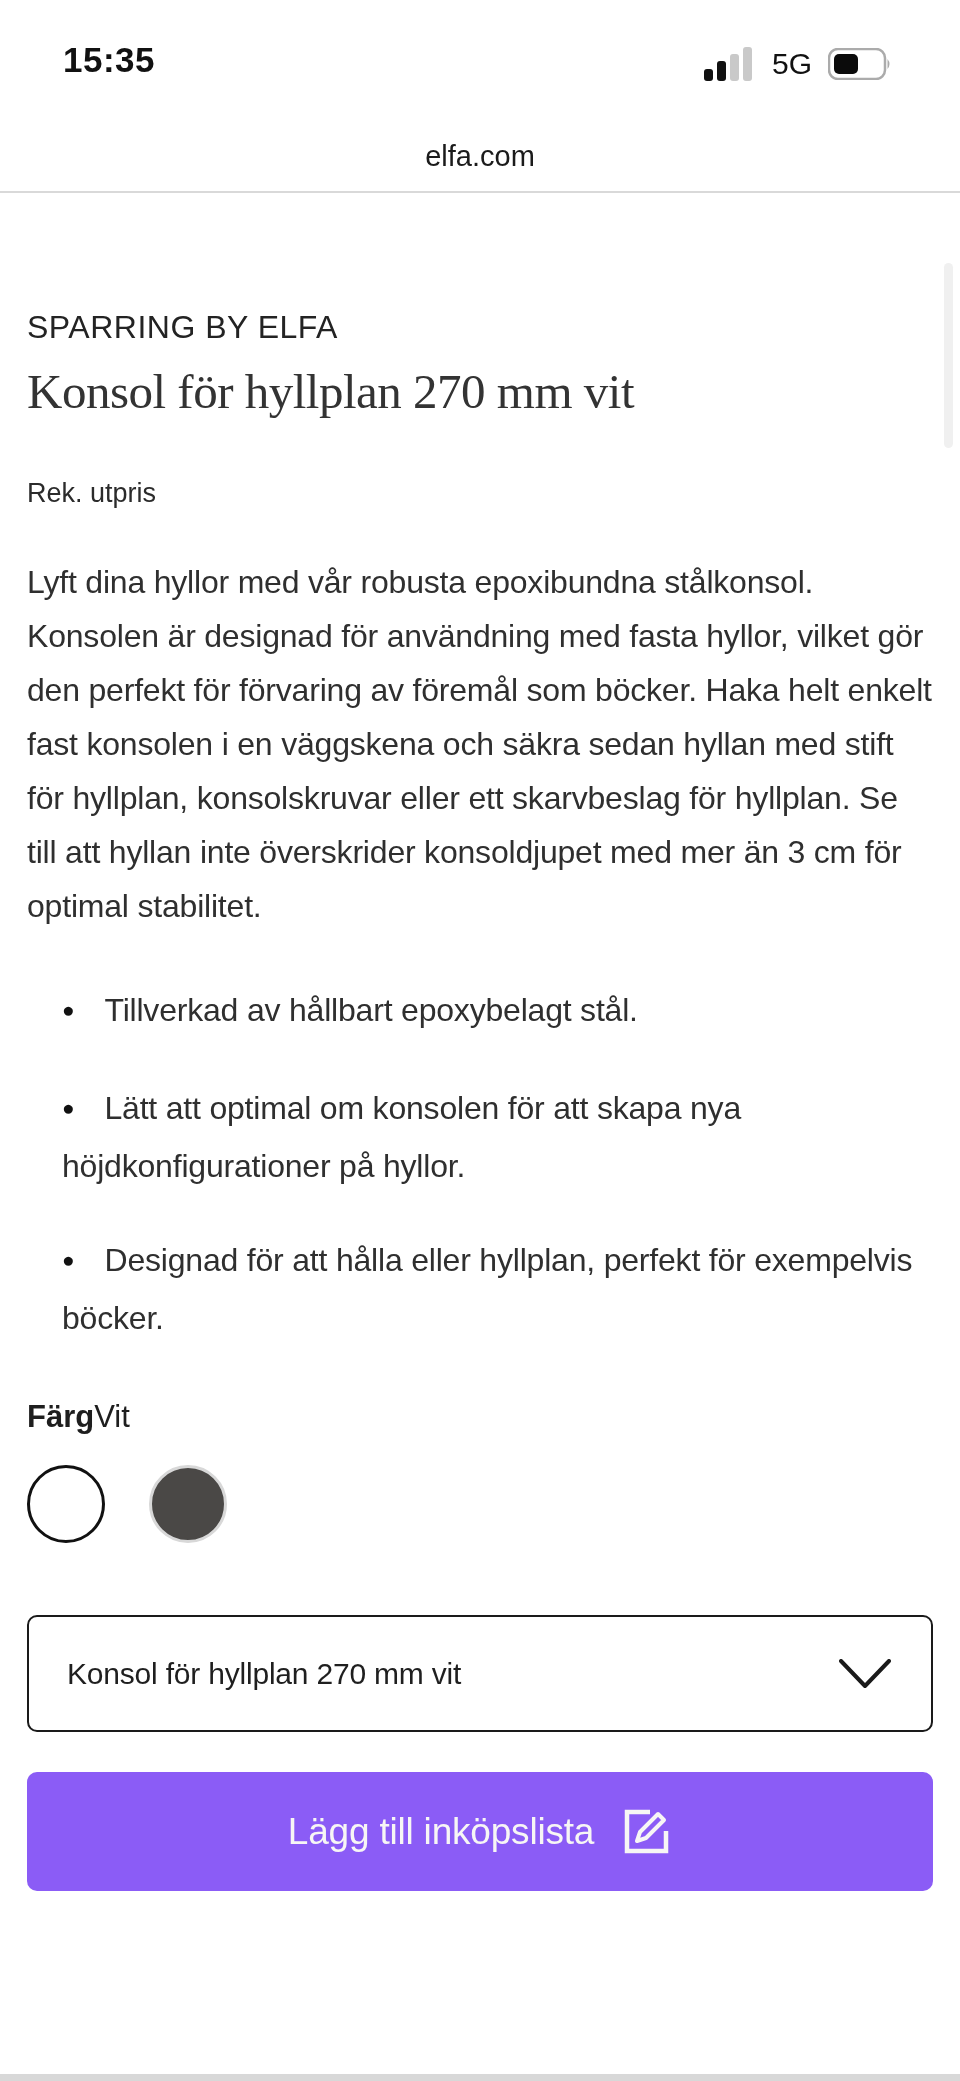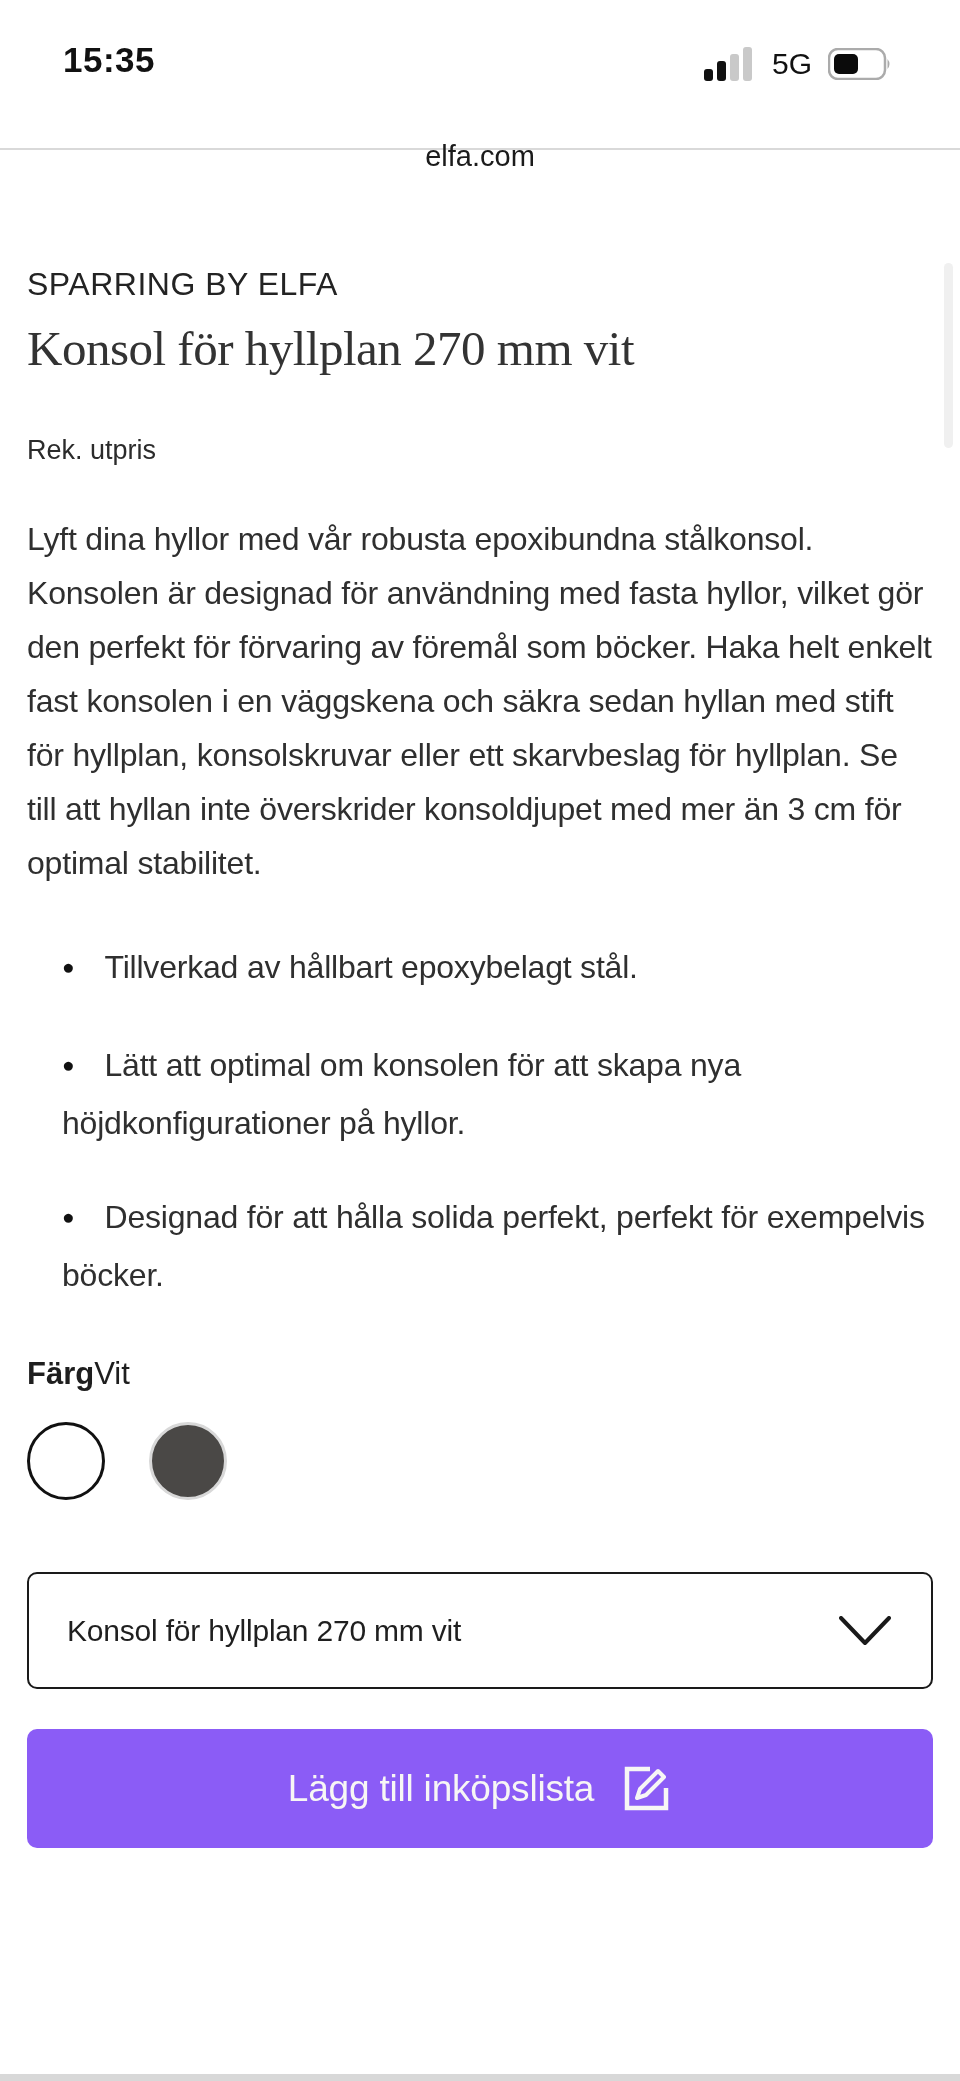--- a/index.html
+++ b/index.html
@@ -6,21 +6,21 @@
   html, body { background: #ffffff; }
   body {
     width: 960px; height: 2081px;
     position: relative;
     overflow: hidden;
     font-family: "Liberation Sans", sans-serif;
     color: #222222;
   }
 
   
-  .chrome { height: 150px; border-bottom: 2px solid #d9d9d9; position: relative; background: #ffffff; }
+  .chrome { height: 193px; border-bottom: 2px solid #d9d9d9; position: relative; background: #ffffff; }
   .status-bar { position: absolute; top: 38px; left: 0; right: 0; height: 52px; }
   .time { position: absolute; left: 63px; top: 2px; font-size: 35px; font-weight: 600; letter-spacing: 0.5px; color: #111111; }
   .status-icons { position: absolute; right: 68px; top: 0; display: flex; align-items: center; gap: 16px; height: 52px; }
   .network-label { font-size: 30px; font-weight: 500; color: #111111; }
   .signal-icon svg, .battery-icon svg { display: block; }
 
   
   .url-bar { position: absolute; top: 140px; left: 0; right: 0; text-align: center; }
   .url-text { font-size: 29px; color: #1b1b1b; }
 
@@ -137,21 +137,21 @@
 
   <h1 class="product-title">Konsol för hyllplan 270 mm vit</h1>
 
   <div class="price-label">Rek. utpris</div>
 
   <p class="description">Lyft dina hyllor med vår robusta epoxibundna stålkonsol. Konsolen är designad för användning med fasta hyllor, vilket gör den perfekt för förvaring av föremål som böcker. Haka helt enkelt fast konsolen i en väggskena och säkra sedan hyllan med stift för hyllplan, konsolskruvar eller ett skarvbeslag för hyllplan. Se till att hyllan inte överskrider konsoldjupet med mer än 3 cm för optimal stabilitet.</p>
 
   <ul class="feature-list">
     <li>Tillverkad av hållbart epoxybelagt stål.</li>
     <li>Lätt att optimal om konsolen för att skapa nya höjdkonfigurationer på hyllor.</li>
-    <li>Designad för att hålla solida perfekt, perfekt för exempelvis böcker.</li>
+    <li>Designad för att hålla eller hyllplan, perfekt för exempelvis böcker.</li>
   </ul>
 
   <div class="color-row">
     <span class="color-label">Färg</span>
     <span class="color-value">Vit</span>
   </div>
 
   <div class="swatches">
     <div class="swatch swatch-white" title="Vit"></div>
     <div class="swatch swatch-dark" title="Grå"></div>

